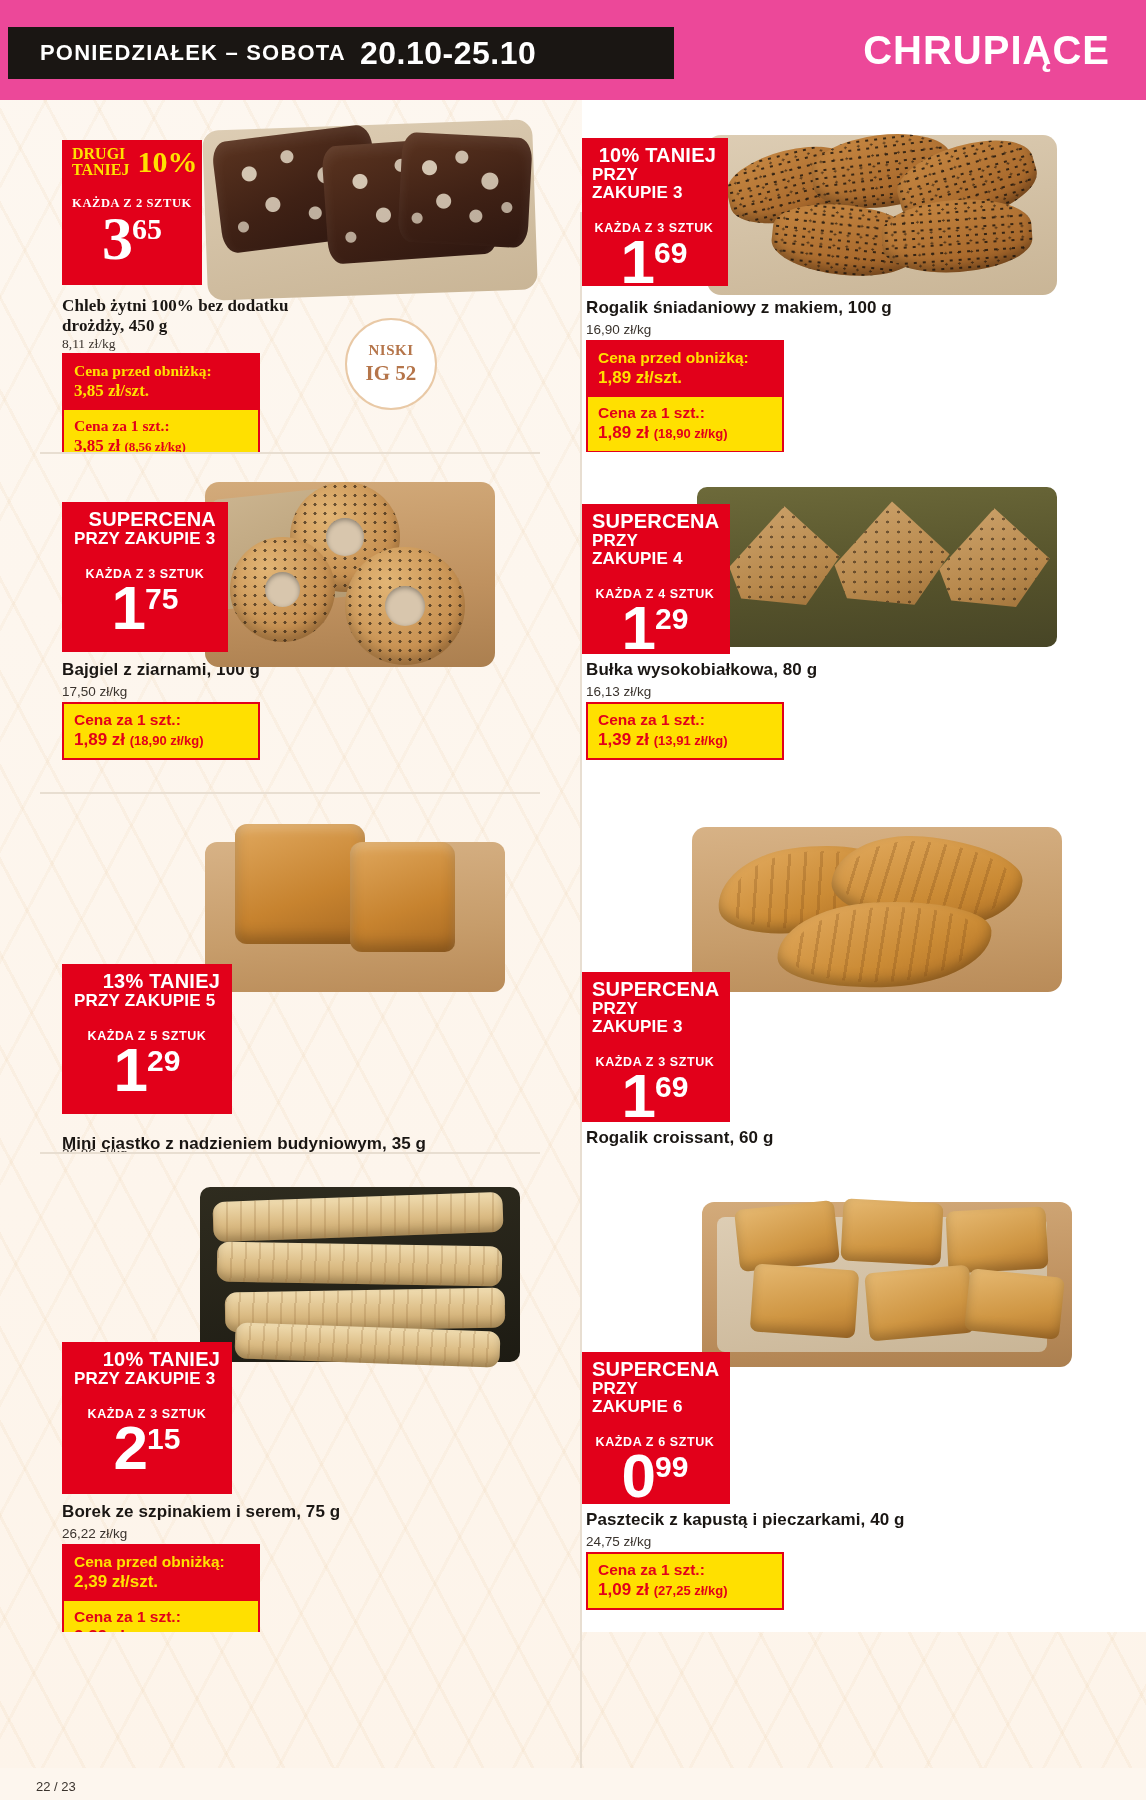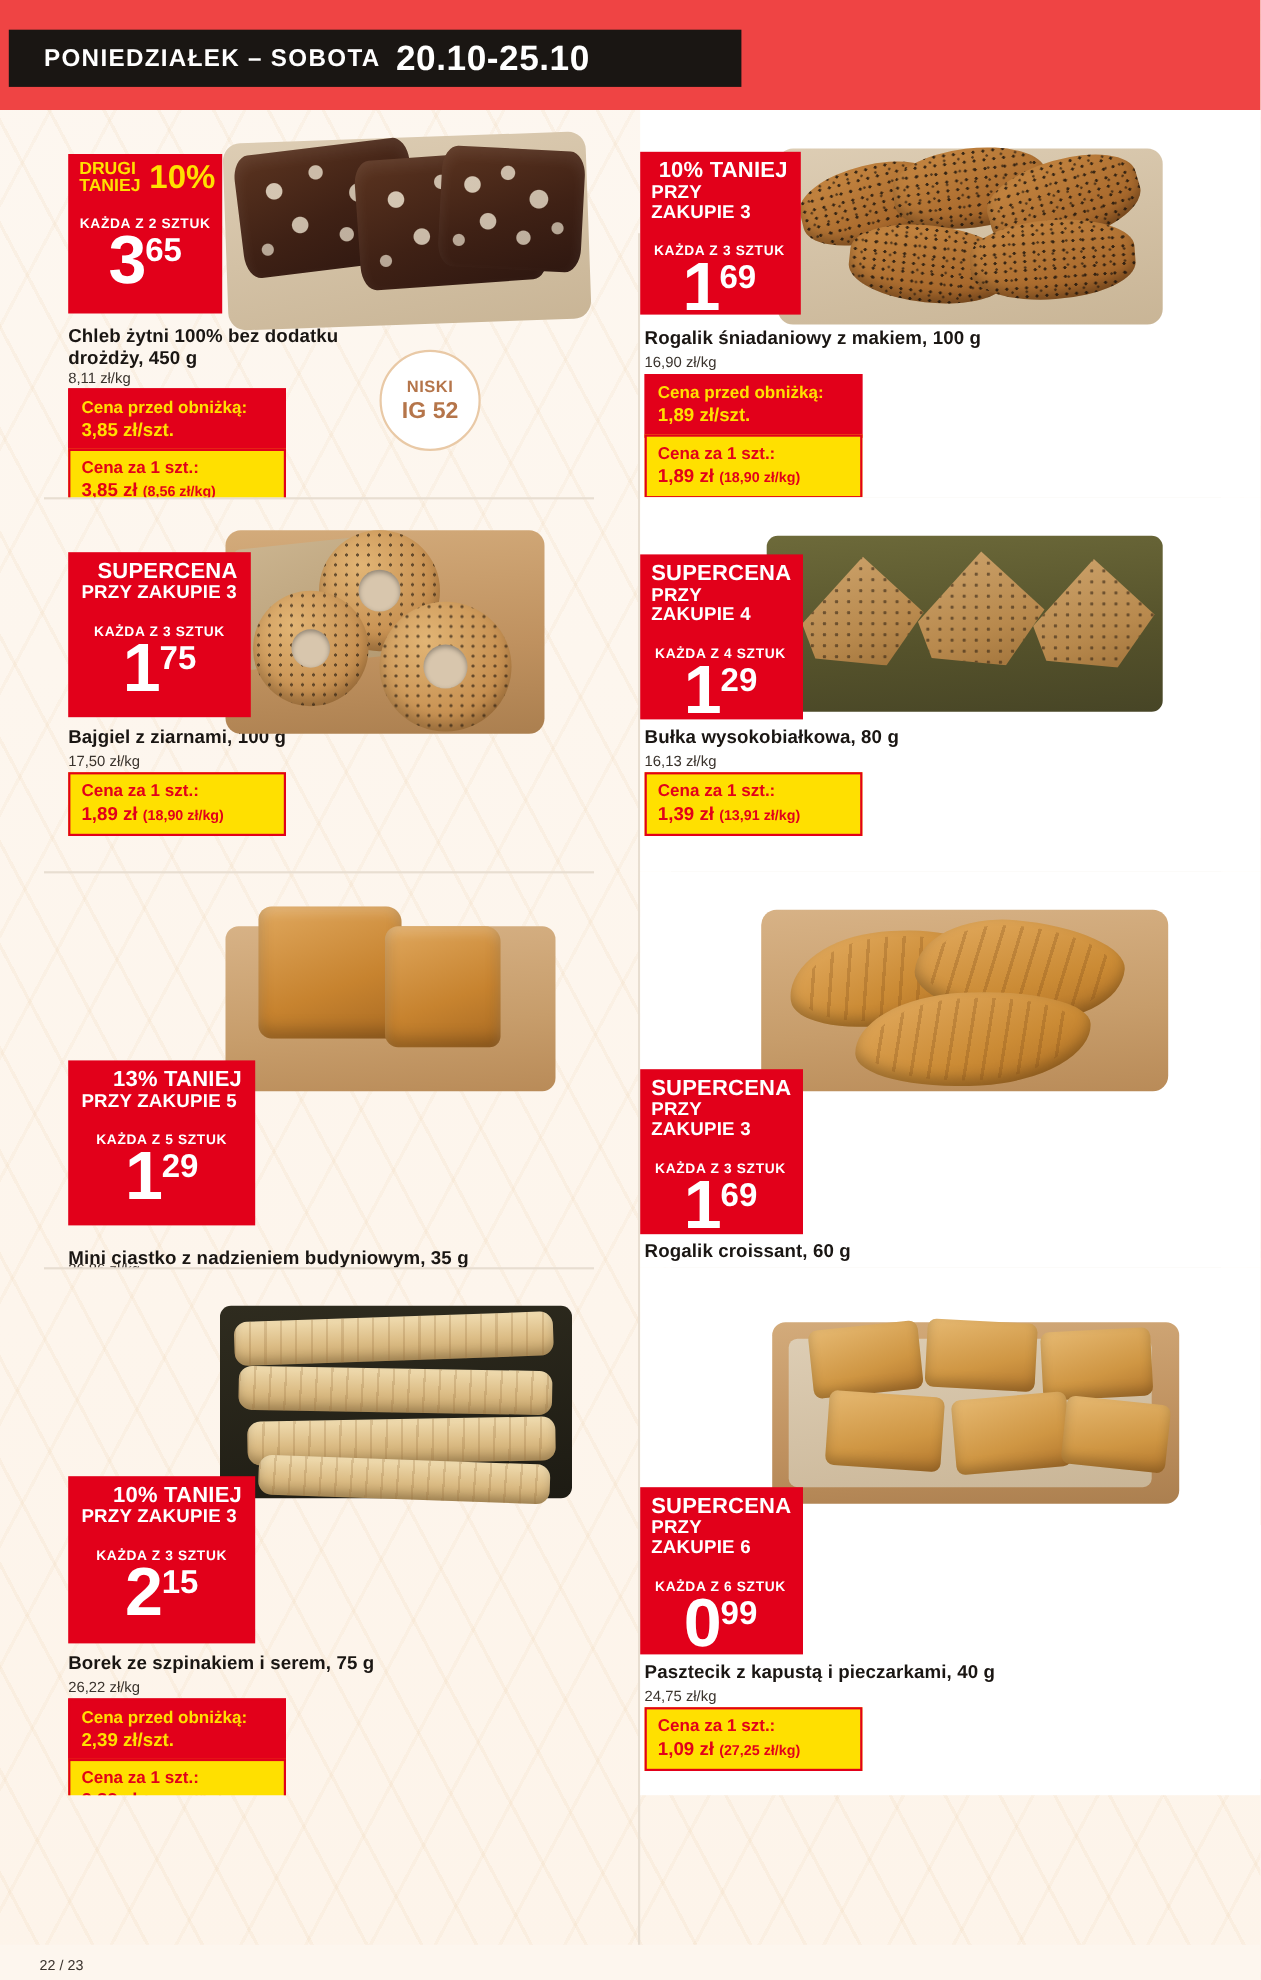--- a/index.html
+++ b/index.html
@@ -18,21 +18,21 @@
     background:
       repeating-linear-gradient(62deg, rgba(230,195,150,0.13) 0px, rgba(230,195,150,0.13) 3px, transparent 3px, transparent 44px),
       repeating-linear-gradient(-62deg, rgba(230,195,150,0.10) 0px, rgba(230,195,150,0.10) 3px, transparent 3px, transparent 52px),
       linear-gradient(#fdf7f0, #fdf4ea);
     pointer-events:none;
   }
 
   
   .header {
     position:absolute; left:0; top:0; width:1146px; height:100px;
-    background:#ef4444;
+    background:#ec4899;
   }
   .date-box {
     position:absolute; left:8px; top:27px; width:666px; height:52px;
     background:#1a1613; color:#fff;
     display:flex; align-items:center; padding-left:32px;
     letter-spacing:0.5px;
   }
   .date-days {
     font-size:22px; font-weight:700; letter-spacing:1.2px;
   }
@@ -256,33 +256,34 @@
 </head>
 <body>
 
 <div class="bg-texture"></div>
 
 <div class="header">
   <div class="date-box">
     <span class="date-days">PONIEDZIAŁEK – SOBOTA</span>
     <span class="date-range">20.10-25.10</span>
   </div>
+  <div class="header-title">CHRUPIĄCE</div>
 </div>
 
 <div class="sheet">
 
   <div class="divider-v"></div>
   <div class="divider-h" style="left:40px; top:352px; width:500px;"></div>
   <div class="divider-h" style="left:40px; top:692px; width:500px;"></div>
   <div class="divider-h" style="left:40px; top:1052px; width:500px;"></div>
   <div class="divider-h" style="left:610px; top:352px; width:500px;"></div>
   <div class="divider-h" style="left:610px; top:692px; width:500px;"></div>
   <div class="divider-h" style="left:610px; top:1052px; width:500px;"></div>
 
-  <div class="card" style="left:0; top:0; width:688px; height:352px;">
+  <div class="card" style="left:0; top:0; width:688px; height:352px;font-family:Liberation Serif, serif;">
 
     <div class="photo" style="left:195px; top:5px; width:350px; height:200px;">
       <div class="board cloth" style="left:10px; top:20px; width:330px; height:170px; border-radius:16px; transform:rotate(-2deg);"></div>
       <div class="loaf" style="left:22px; top:28px; width:160px; height:112px; transform:rotate(-7deg);"></div>
       <div class="loaf" style="left:130px; top:36px; width:170px; height:118px; transform:rotate(-4deg);"></div>
       <div class="loaf" style="left:205px; top:30px; width:130px; height:110px; transform:rotate(3deg);"></div>
     </div>
 
     <div class="flag" style="left:62px; top:40px; width:140px; height:145px;">
       <div class="badge-drugi">

